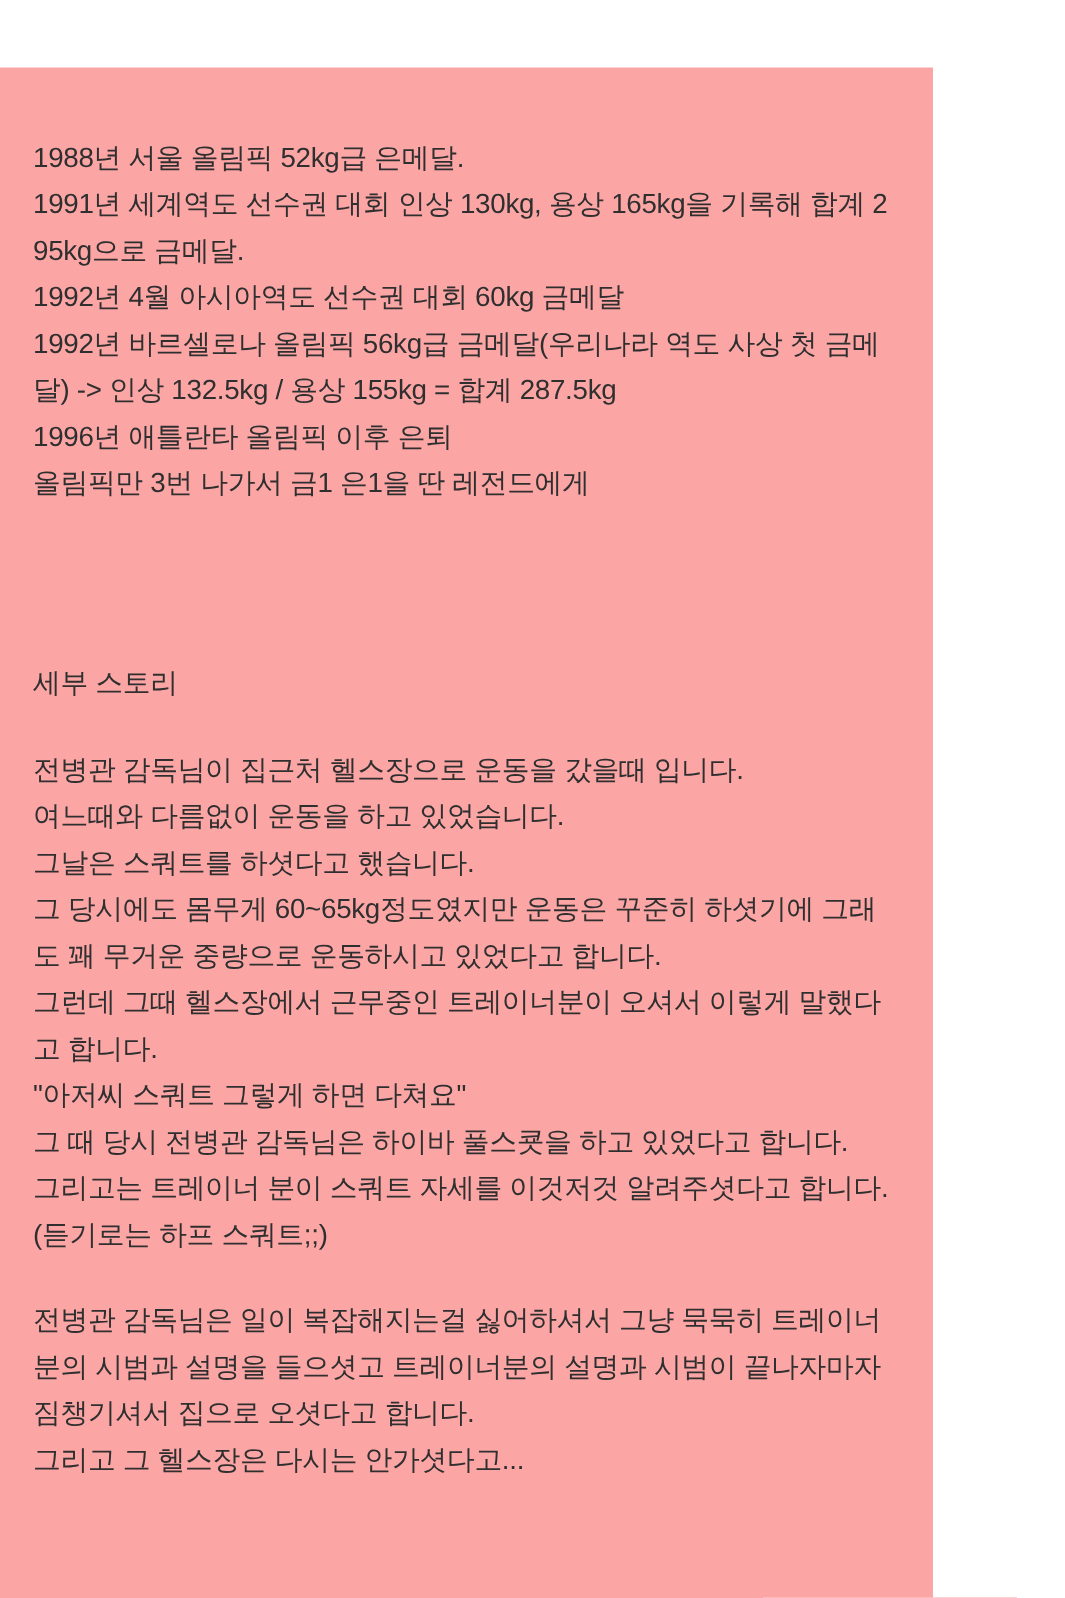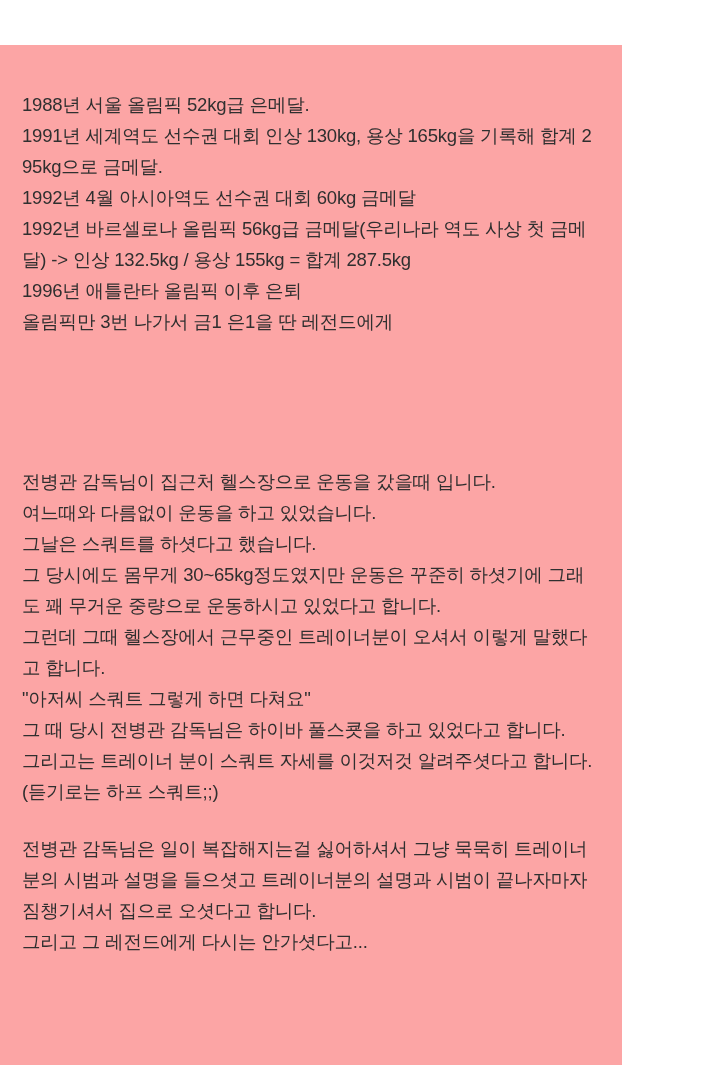--- a/index.html
+++ b/index.html
@@ -49,30 +49,31 @@
 1992년 4월 아시아역도 선수권 대회 60kg 금메달
 1992년 바르셀로나 올림픽 56kg급 금메달(우리나라 역도 사상 첫 금메달) -&gt; 인상 132.5kg / 용상 155kg = 합계 287.5kg
 1996년 애틀란타 올림픽 이후 은퇴
 올림픽만 3번 나가서 금1 은1을 딴 레전드에게</p>
 
   <div class="spacer-lg"></div>
 
 
   <div class="spacer-md"></div>
 
+  <p class="block para">세부 스토리</p>
 
   <div class="spacer-sm"></div>
 
   <p class="block para">전병관 감독님이 집근처 헬스장으로 운동을 갔을때 입니다.
 여느때와 다름없이 운동을 하고 있었습니다.
 그날은 스쿼트를 하셧다고 했습니다.
-그 당시에도 몸무게 30~65kg정도였지만 운동은 꾸준히 하셧기에 그래도 꽤 무거운 중량으로 운동하시고 있었다고 합니다.
+그 당시에도 몸무게 60~65kg정도였지만 운동은 꾸준히 하셧기에 그래도 꽤 무거운 중량으로 운동하시고 있었다고 합니다.
 그런데 그때 헬스장에서 근무중인 트레이너분이 오셔서 이렇게 말했다고 합니다.
 "아저씨 스쿼트 그렇게 하면 다쳐요"
 그 때 당시 전병관 감독님은 하이바 풀스쿗을 하고 있었다고 합니다.
 그리고는 트레이너 분이 스쿼트 자세를 이것저것 알려주셧다고 합니다.(듣기로는 하프 스쿼트;;)</p>
 
   <div class="spacer-xs"></div>
 
   <p class="block para">전병관 감독님은 일이 복잡해지는걸 싫어하셔서 그냥 묵묵히 트레이너분의 시범과 설명을 들으셧고 트레이너분의 설명과 시범이 끝나자마자 짐챙기셔서 집으로 오셧다고 합니다.
-그리고 그 레전드에게 다시는 안가셧다고...</p>
+그리고 그 헬스장은 다시는 안가셧다고...</p>
 
 </div>
 
 </body></html>

